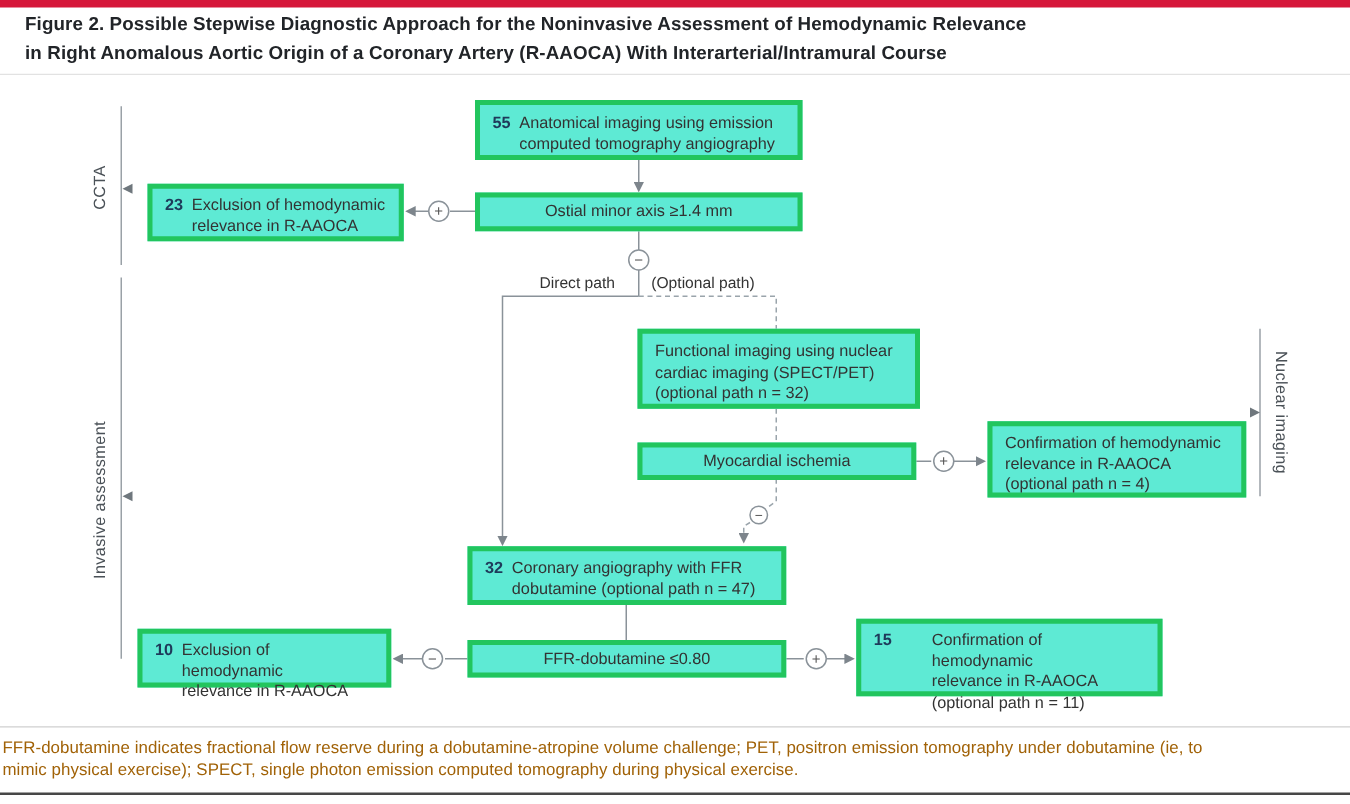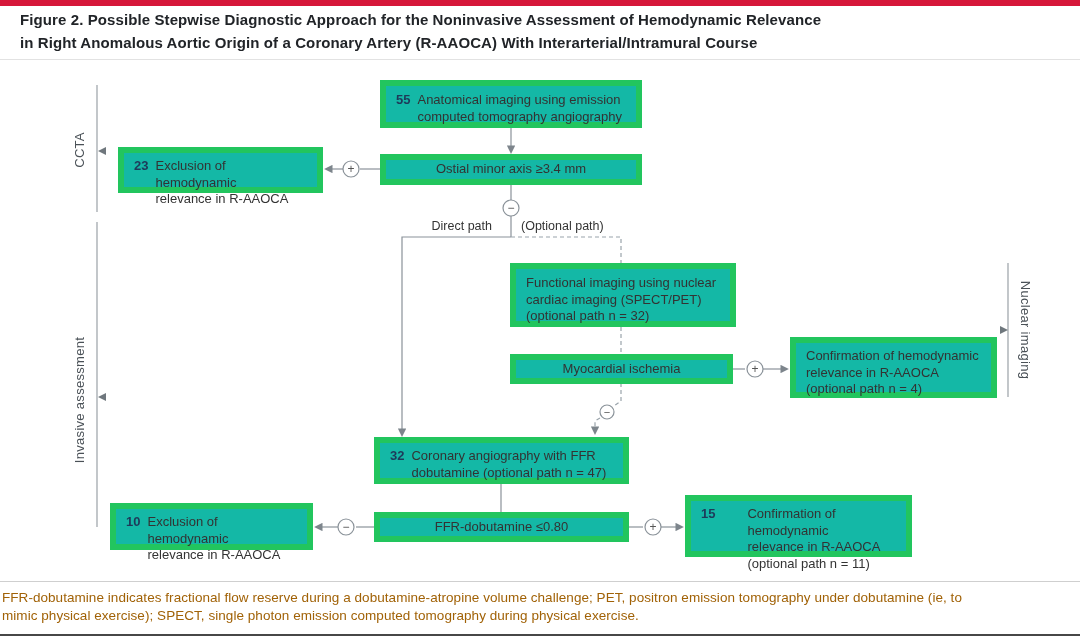--- a/index.html
+++ b/index.html
@@ -10,21 +10,21 @@
   #accent-bar { position:absolute; left:0; top:0; width:1080px; height:6px; background:#d6173a; }
   .title-line { position:absolute; left:20px; font-size:15px; font-weight:bold; color:#212428; letter-spacing:0.1px; white-space:nowrap; }
   #title1 { top:11px; }
   #title2 { top:34px; }
   #header-rule { position:absolute; left:0; top:59px; width:1080px; height:1px; background:#e2e2e2; }
 
   svg.layer { position:absolute; left:0; top:0; z-index:1; }
 
   .box {
     position:absolute; box-sizing:border-box; z-index:2;
-    background:#14b8a6; border:6px solid #22c55e;
+    background:#5eead4; border:4px solid #22c55e;
     font-size:13px; color:#333; line-height:16.5px;
   }
   .box.center { display:flex; align-items:center; justify-content:center; text-align:center; }
   .box.numbered { display:flex; gap:7px; }
   .box .num { font-weight:bold; color:#1e3a5a; flex:0 0 auto; }
   .pad { padding:6px 10px; }
   .pad-sm { padding:5px 10px; }
 
   .footnote-line { position:absolute; left:2px; font-size:13.5px; color:#a16207; white-space:nowrap; letter-spacing:0.05px; }
   #foot1 { top:590px; }
@@ -142,24 +142,24 @@
 
   <div class="box numbered pad" style="left:380px; top:80px; width:262px; height:48px;">
     <span class="num">55</span>
     <span class="lines">
       <div>Anatomical imaging using emission</div>
       <div>computed tomography angiography</div>
     </span>
   </div>
 
   <div class="box center" style="left:380px; top:154px; width:262px; height:31px;">
-    <span>Ostial minor axis ≥3.4 mm</span>
-  </div>
-
-  <div class="box numbered pad-sm" style="left:118px; top:147px; width:205px; height:46px;justify-content:space-between;">
+    <span>Ostial minor axis ≥1.4 mm</span>
+  </div>
+
+  <div class="box numbered pad-sm" style="left:118px; top:147px; width:205px; height:46px;">
     <span class="num">23</span>
     <span class="lines">
       <div>Exclusion of hemodynamic</div>
       <div>relevance in R-AAOCA</div>
     </span>
   </div>
 
   <div class="box pad" style="left:510px; top:263px; width:226px; height:64px;">
     <div>Functional imaging using nuclear</div>
     <div>cardiac imaging (SPECT/PET)</div>
@@ -189,21 +189,21 @@
   </div>
 
   <div class="box numbered pad-sm" style="left:110px; top:503px; width:203px; height:47px;">
     <span class="num">10</span>
     <span class="lines">
       <div>Exclusion of hemodynamic</div>
       <div>relevance in R-AAOCA</div>
     </span>
   </div>
 
-  <div class="box numbered pad-sm" style="left:685px; top:495px; width:227px; height:62px;gap:32px;">
+  <div class="box numbered pad-sm" style="left:685px; top:495px; width:245px; height:62px;gap:32px;">
     <span class="num">15</span>
     <span class="lines">
       <div>Confirmation of hemodynamic</div>
       <div>relevance in R-AAOCA</div>
       <div>(optional path n = 11)</div>
     </span>
   </div>
 
   <div id="footer-rule-top"></div>
   <div id="foot1" class="footnote-line">FFR-dobutamine indicates fractional flow reserve during a dobutamine-atropine volume challenge; PET, positron emission tomography under dobutamine (ie, to</div>

